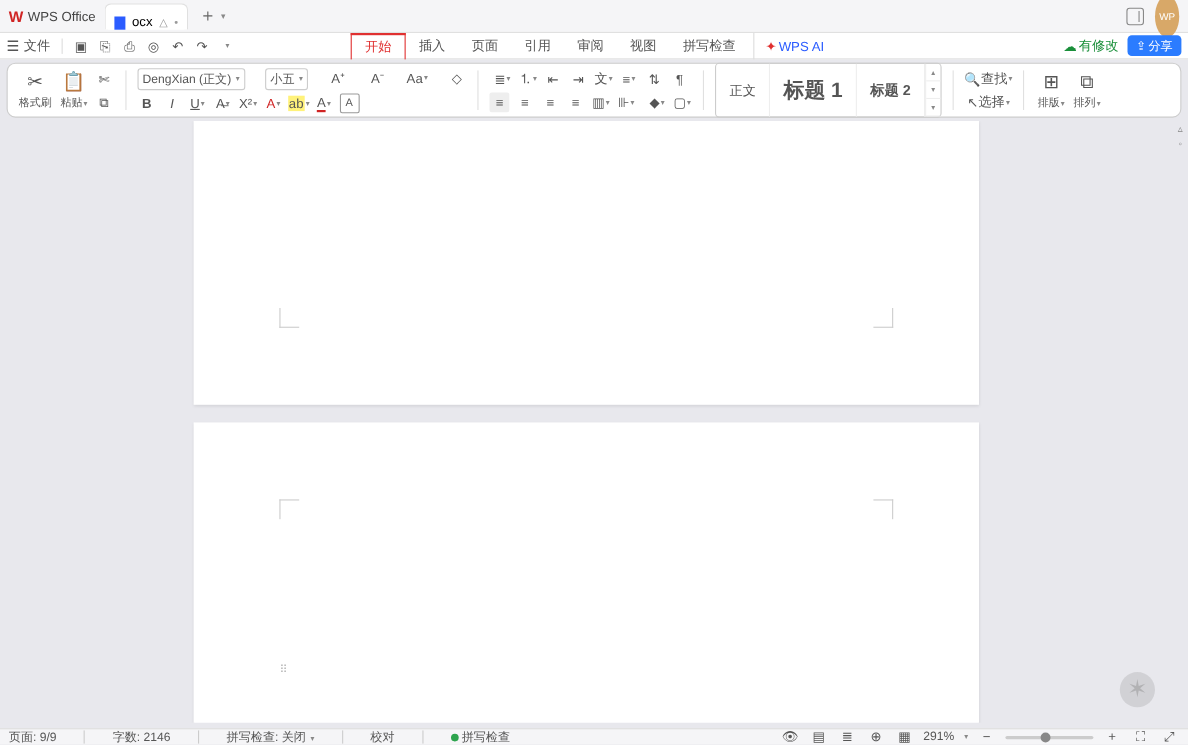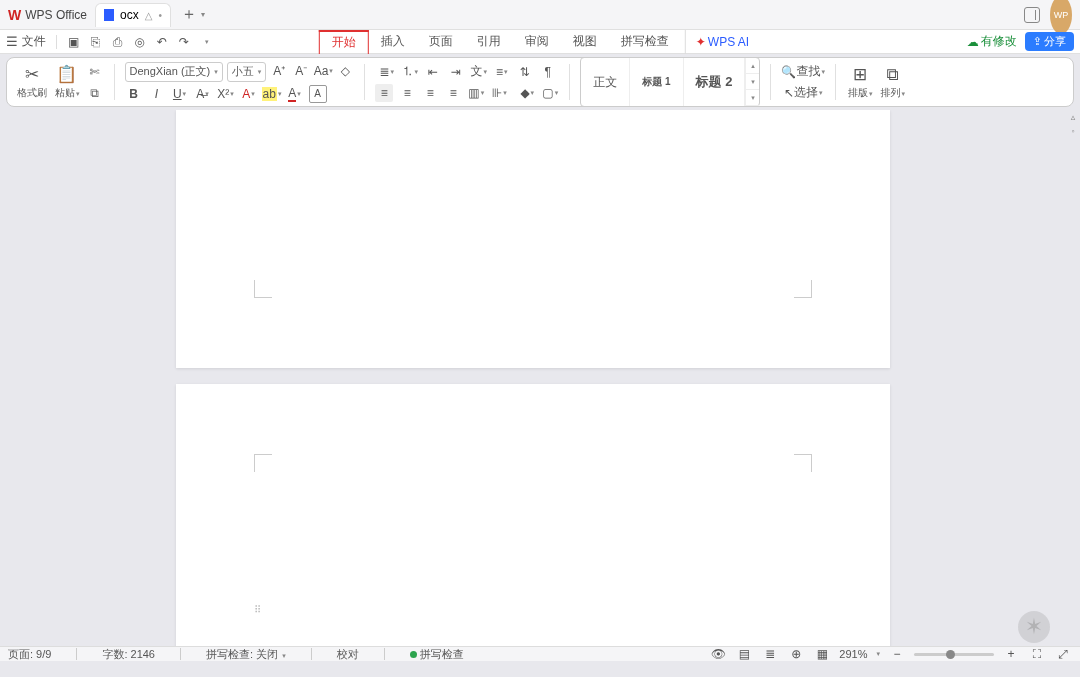--- a/index.html
+++ b/index.html
@@ -1,20 +1,20 @@
 <!DOCTYPE html>
 <html><head>
 <meta charset="utf-8">
 <style>
 * { margin: 0; padding: 0; box-sizing: border-box; font-family: -apple-system, "PingFang SC", "Microsoft YaHei", sans-serif; }
 body { width: 1080px; height: 677px; background: #e8e8ed; overflow: hidden; position: relative; }
 .title-bar { height: 30px; background: #f5f5f7; display: flex; align-items: center; padding: 0 8px; border-bottom: 1px solid #e0e0e0; }
 .app-logo { display: flex; align-items: center; gap: 4px; color: #444; font-size: 12px; }
 .app-logo-icon { color: #d02424; font-weight: bold; font-size: 14px; }
-.tab { display: flex; align-items: center; height: 24px; background: #fff; border-radius: 6px 6px 0 0; margin-left: 8px; padding: 0 8px; gap: 6px; font-size: 12px; border: 1px solid #e0e0e0; border-bottom: none; }
+.tab { display: flex; align-items: flex-end; height: 24px; background: #fff; border-radius: 6px 6px 0 0; margin-left: 8px; padding: 0 8px; gap: 6px; font-size: 12px; border: 1px solid #e0e0e0; border-bottom: none; }
 .tab-flag { width: 10px; height: 12px; background: #2b5cff; }
 .tab-cloud { color: #999; font-size: 10px; }
 .tab-add { margin-left: 10px; color: #666; font-size: 16px; cursor: pointer; }
 .tab-menu-arrow { margin-left: 4px; color: #888; font-size: 8px; }
 .title-right { margin-left: auto; display: flex; gap: 10px; align-items: center; }
 .panel-icon { width: 16px; height: 16px; border: 1.5px solid #888; border-radius: 3px; position: relative; }
 .panel-icon::after { content:""; position:absolute; right:3px; top:2px; bottom:2px; width:1.5px; background:#888; }
 .avatar { width: 22px; height: 38px; border-radius: 50%; background: #d8a868; color: #fff; font-size: 9px; display: flex; align-items: center; justify-content: center; }
 .menu-bar { height: 24px; background: #fff; display: flex; align-items: center; padding: 0 6px; border-bottom: 1px solid #e0e0e0; font-size: 12px; color: #555; }
 .hamburger { font-size: 13px; margin-right: 4px; }
@@ -37,36 +37,36 @@
 .big-btn .ico { font-size: 17px; color:#555;}
 .big-btn .lbl { font-size: 10px; }
 .font-box { border: 1px solid #ccc; border-radius: 3px; padding: 1px 4px; font-size: 11px; display:flex; align-items:center; gap:4px; height:20px;}
 .font-box .arr { font-size: 7px; color:#888;}
 .icon-row { display: flex; gap: 5px; }
 .mini-ico { width: 18px; height: 18px; display: flex; align-items: center; justify-content: center; font-size: 12px; color: #555; cursor:pointer; border-radius:2px;}
 .mini-ico.boxed { border:1px solid #999; font-size:10px;}
 .style-gallery { border: 1px solid #ccc; border-radius: 4px; display: flex; height: 50px; }
 .style-item { padding: 0 12px; display: flex; align-items: center; border-right: 1px solid #eee; cursor:pointer;}
 .style-item.normal { font-size: 12px; }
-.style-item.h1 { font-size: 10px; font-weight: bold; }
+.style-item.h1 { font-size: 19px; font-weight: bold; }
 .style-item.h2 { font-size: 13px; font-weight: bold; }
 .style-nav { display:flex; flex-direction:column; width:14px; border-left:1px solid #eee;}
 .style-nav span { flex:1; display:flex; align-items:center; justify-content:center; font-size:7px; color:#888; border-bottom:1px solid #eee; cursor:pointer;}
 .canvas { position: absolute; top: 110px; bottom: 20px; left: 0; right: 14px; overflow: hidden; }
 .page { background: #fff; width: 714px; margin: 0 auto 16px auto; position: relative; box-shadow: 0 1px 3px rgba(0,0,0,.1); }
 .page.p1 { height: 258px; }
 .page.p2 { height: 282px; }
 .corner { position: absolute; width: 18px; height: 18px; }
 .corner.bl { border-left: 1px solid #ccc; border-bottom: 1px solid #ccc; }
 .corner.br { border-right: 1px solid #ccc; border-bottom: 1px solid #ccc; }
 .corner.tl { border-left: 1px solid #ccc; border-top: 1px solid #ccc; }
 .corner.tr { border-right: 1px solid #ccc; border-top: 1px solid #ccc; }
 .cursor-dots { position:absolute; left:78px; top:224px; color:#bbb; font-size:10px; letter-spacing:1px; line-height:4px;}
 .right-gutter { position:absolute; right:2px; top:112px; width:10px; display:flex; flex-direction:column; gap:4px; align-items:center; color:#888; font-size:9px;}
-.status-bar { position: absolute; bottom: 16px; left: 0; right: 0; height: 15px; background: #f5f5f7; border-top: 1px solid #ddd; display: flex; align-items: center; font-size: 11px; color: #555; padding: 0 8px; gap: 25px; }
+.status-bar { position: absolute; bottom: 0; left: 0; right: 0; height: 15px; background: #f5f5f7; border-top: 1px solid #ddd; display: flex; align-items: center; font-size: 11px; color: #555; padding: 0 8px; gap: 25px; }
 .status-sep { width:1px; height:12px; background:#ccc;}
 .status-right { margin-left:auto; display:flex; align-items:center; gap:8px;}
 .backup-dot { width:7px; height:7px; background:#2da44e; border-radius:50%; display:inline-block; margin-right:3px;}
 .zoom-slider { width:80px; height:3px; background:#ccc; border-radius:2px; position:relative;}
 .zoom-thumb { position:absolute; left:40%; top:-3px; width:9px; height:9px; background:#888; border-radius:50%;}
 .watermark { position:absolute; right:30px; bottom:34px; font-size:22px; color:rgba(120,120,120,.35); display:flex; align-items:center; gap:8px; pointer-events:none;}
 .wm-icon { width:32px; height:32px; border-radius:50%; background:rgba(120,120,120,.2); display:flex; align-items:center; justify-content:center;}
 .dd { font-size:7px; color:#888; margin-left:1px;}
 .hl-y { background: #fff27a; padding:0 1px;}
 .clr-red { color:#d02424;}
@@ -143,21 +143,21 @@
       <span class="ico">📋</span>
       <span class="lbl"><span>粘贴</span><span class="dd">▾</span></span>
     </div>
     <div style="display:flex;flex-direction:column;gap:3px;">
       <span class="mini-ico">✄</span>
       <span class="mini-ico">⧉</span>
     </div>
   </div>
   <div class="rib-sep"></div>
   <div class="rib-group" style="flex-direction:column; gap:3px; align-items:flex-start;">
-    <div style="display:flex; gap:4px;">
+    <div style="display:flex; gap:18px;">
       <div class="font-box">
           <span>DengXian (正文)</span>
           <span class="arr">▾</span>
         </div>
       <div class="font-box">
           <span>小五</span>
           <span class="arr">▾</span>
         </div>
       <span class="mini-ico">A⁺</span>
       <span class="mini-ico">A⁻</span>

